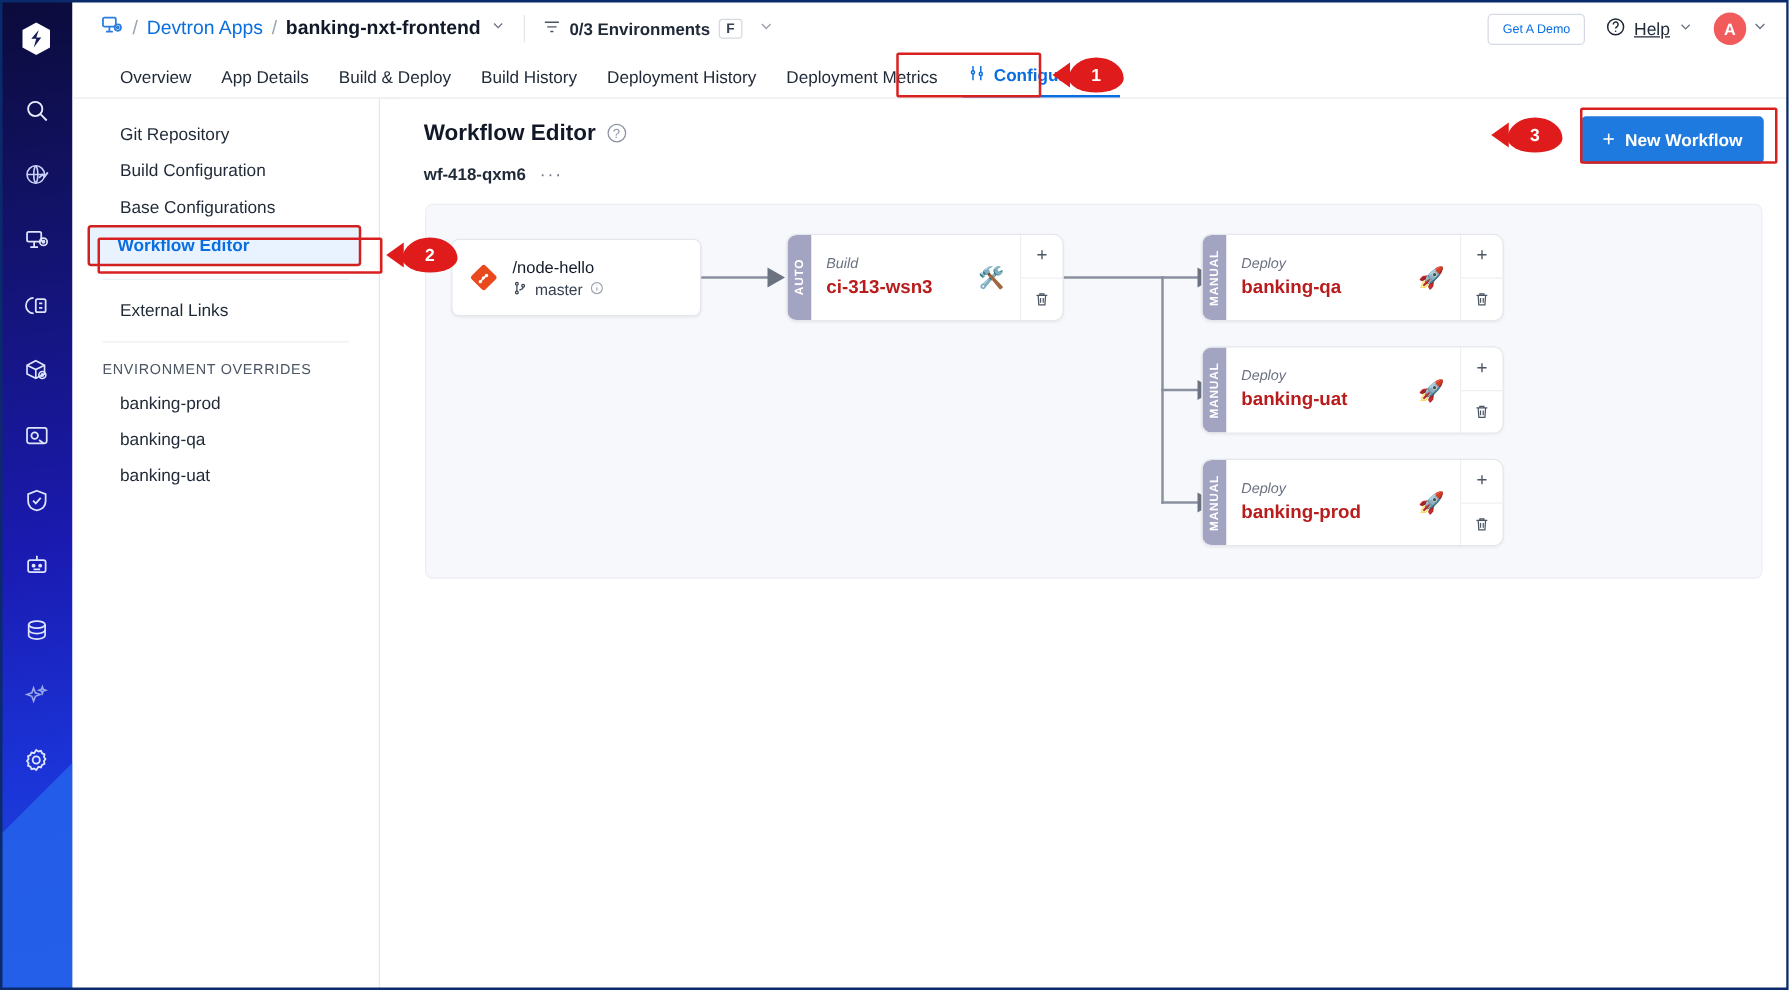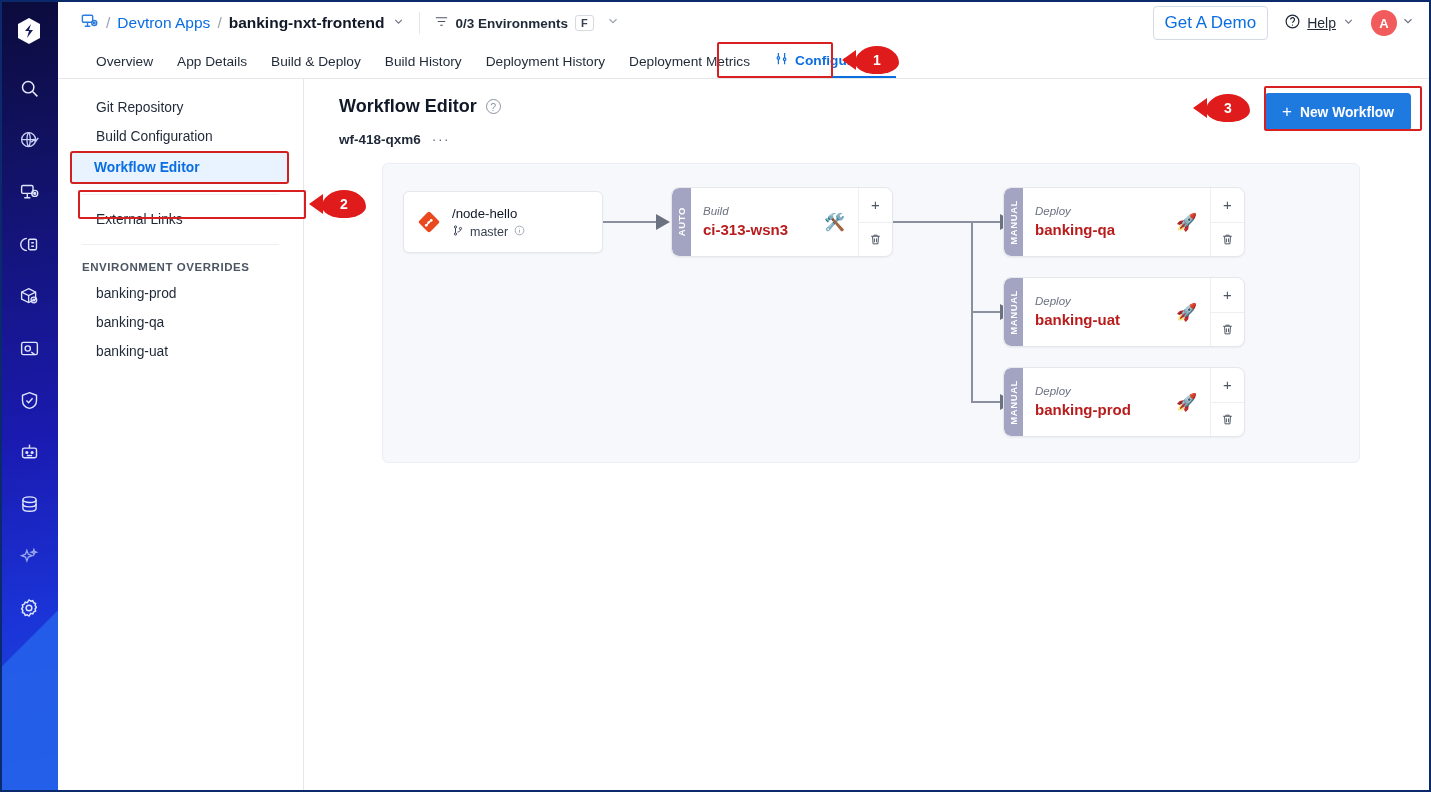--- a/index.html
+++ b/index.html
@@ -42,21 +42,21 @@
   .chev { display: inline-block; color: #6b7280; }
   .vdiv { width: 1px; height: 22px; background: #e5e7eb; margin: 0 14px; }
   .env-chip { display: flex; align-items: center; gap: 7px; font-size: 13.5px; color: #1f2937; font-weight: bold; }
   .fbox {
     border: 1px solid #d5d9e0; border-radius: 3px; font-size: 11px;
     padding: 1px 5px; color: #374151; background:#fff; font-weight: bold;
   }
   .spacer { flex: 1; }
   #get-demo {
     border: 1px solid #d5dae2; border-radius: 4px; background: #fff;
-    color: #0b6ee0; font-size: 17px; padding: 6px 11px; cursor: pointer;
+    color: #0b6ee0; font-size: 10px; padding: 6px 11px; cursor: pointer;
     font-family: inherit;
   }
   .help-wrap { display:flex; align-items:center; gap:6px; margin-left: 16px; font-size: 14px; color:#1f2937; cursor:pointer;text-decoration:underline;}
   .avatar-wrap {
     display:flex; align-items:center; gap:4px; margin-left: 14px;
     background:#fff; border-radius: 20px; padding: 2px;
   }
   .avatar {
     width: 26px; height: 26px; border-radius: 50%; background: #f15b5b;
     color:#fff; font-size: 13px; font-weight: bold;
@@ -89,21 +89,21 @@
     margin: 0 14px; cursor: pointer; border-radius: 4px;
   }
   .nav-item.active {
     color: #0b6ee0; font-weight: bold; background: #e8f3ff;
     border: 2px solid #d02020; border-radius: 3px;
     padding-left: 22px; margin-left: 12px;
   }
   .nav-sep { height:1px; background:#eceff3; margin: 10px 24px; }
   .nav-head {
     font-size: 11.5px; letter-spacing: .55px; color: #4b5563;
-    font-weight: bold; padding: 6px 0 6px 24px; margin-top: 2px;
+    font-weight: normal; padding: 6px 0 6px 24px; margin-top: 2px;
   }
   #delete-app {
     position: absolute; left: 16px; bottom: 14px; width: 230px;
     border: 1px solid #e3e6eb; border-radius: 4px; background: #fff;
     color: #c0392f; font-size: 13.8px; font-weight: bold;
     padding: 10px 0; cursor: pointer; font-family: inherit;
   }
 
   
   #main { position:absolute; left: 320px; top: 79px; width: 1111px; height: 713px; background:#fff; }
@@ -112,22 +112,22 @@
   .qmark {
     width: 15px; height: 15px; border-radius:50%; border: 1.5px solid #8b93a0;
     color:#8b93a0; font-size: 10.5px; display:flex; align-items:center; justify-content:center;
     cursor:pointer;
   }
   #wf-name-row { display:flex; align-items:center; gap:11px; padding: 14px 0 0 19px; }
   #wf-name { font-size: 13.5px; font-weight: bold; color: #1f2937; }
   .dots { color:#6b7280; letter-spacing: 1.5px; font-size: 14px; cursor:pointer; }
 
   #canvas {
-    position:absolute; left: 20px; top: 84px; width: 978px; height: 300px;
-    background: #f7f8fc; border: 1px solid #eceef5; border-radius: 6px; margin-left: 42px;
+    position:absolute; left: 20px; top: 84px; width: 1070px; height: 300px;
+    background: #f7f8fc; border: 1px solid #eceef5; border-radius: 6px;
   }
 
   
   .node {
     position: absolute; background: #fff; border: 1px solid #e5e7eb;
     border-radius: 8px; box-shadow: 0 1px 2px rgba(16,24,40,.05);
     display: flex; overflow: hidden;
   }
   .strip {
     width: 19px; background: #a3a3c2; color:#fff; font-size: 9.5px; font-weight: bold;
@@ -369,20 +369,21 @@
     </span>
     <span>Configurations</span>
     <span class="underline"></span>
   </div>
 </div>
 
 <div id="leftpanel">
   <div style="height:14px"></div>
   <div class="nav-item">Git Repository</div>
   <div class="nav-item">Build Configuration</div>
+  <div class="nav-item">Base Configurations</div>
   <div class="nav-item active">Workflow Editor</div>
   <div class="nav-sep"></div>
   <div class="nav-item">External Links</div>
   <div class="nav-sep"></div>
   <div class="nav-head">ENVIRONMENT OVERRIDES</div>
   <div class="nav-item">banking-prod</div>
   <div class="nav-item">banking-qa</div>
   <div class="nav-item">banking-uat</div>
 
 </div>

